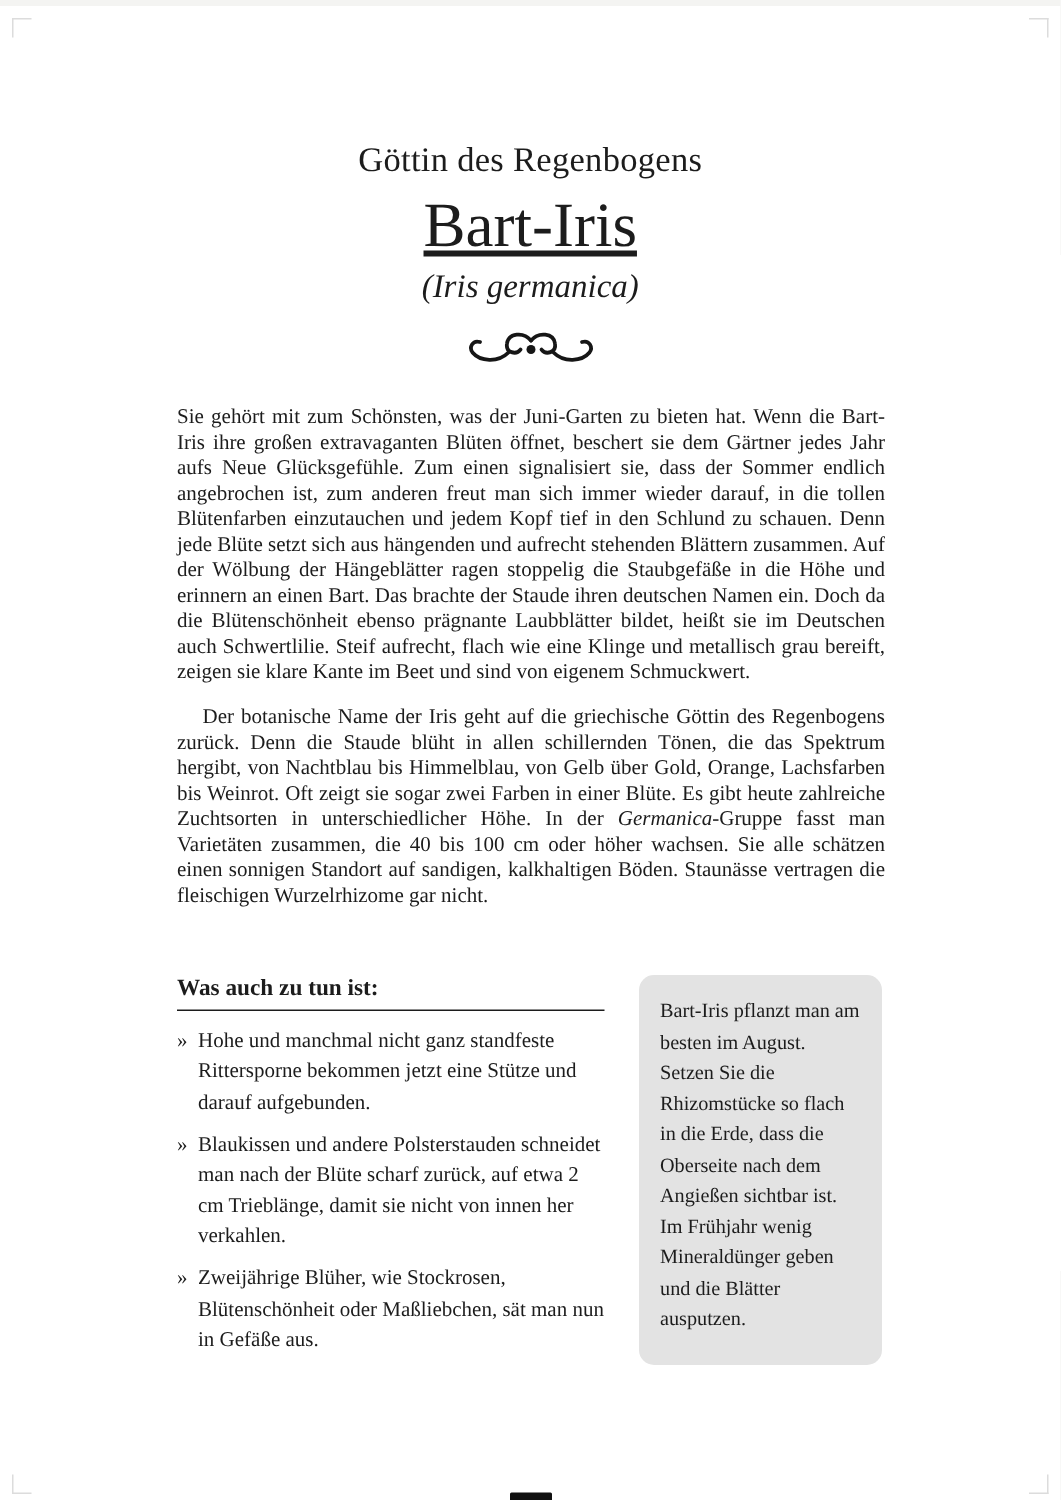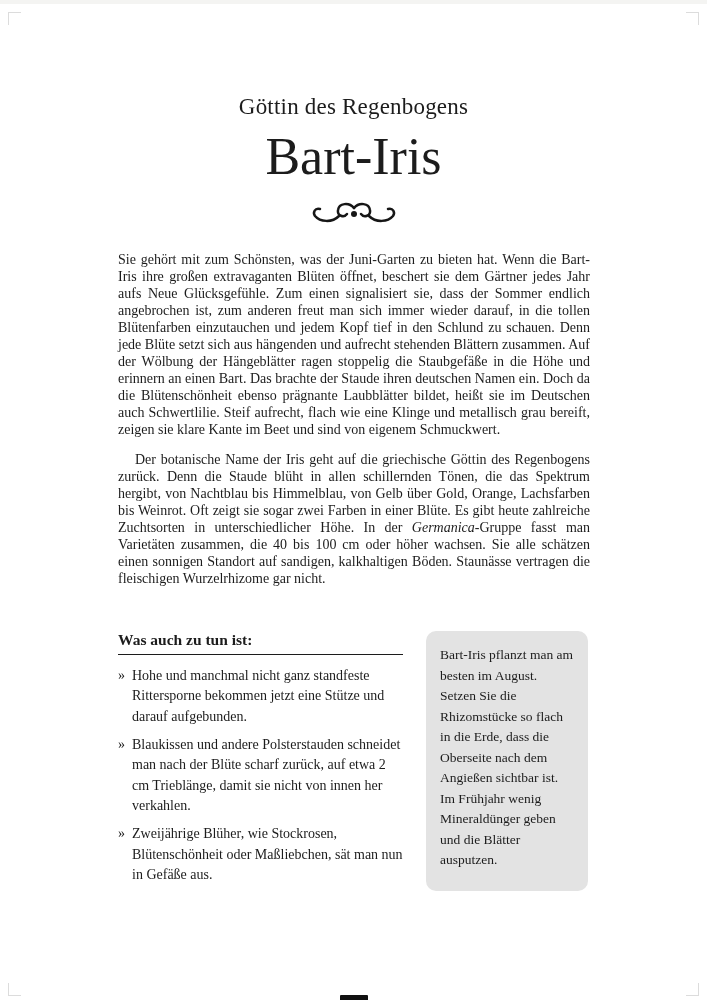--- a/index.html
+++ b/index.html
@@ -15,21 +15,21 @@
   }
   
   .crop { position: absolute; width: 12px; height: 12px; }
   .crop.tl { top: 8px; left: 8px; border-top: 1px solid #dcdcdc; border-left: 1px solid #dcdcdc; }
   .crop.tr { top: 8px; right: 8px; border-top: 1px solid #dcdcdc; border-right: 1px solid #dcdcdc; }
   .crop.bl { bottom: 8px; left: 8px; border-bottom: 1px solid #dcdcdc; border-left: 1px solid #dcdcdc; }
   .crop.br { bottom: 8px; right: 8px; border-bottom: 1px solid #dcdcdc; border-right: 1px solid #dcdcdc; }
 
   .title-block { padding-top: 90px; text-align: center; }
   .kicker { font-size: 23px; letter-spacing: 0.2px; }
-  .main-title { font-size: 52px; line-height: 1.1; margin-top: 8px; }
+  .main-title { font-size: 42px; line-height: 1.1; margin-top: 8px; text-decoration: underline; }
   .subtitle { font-size: 22px; font-style: italic; margin-top: 4px; }
   .ornament { margin-top: 16px; height: 24px; }
 
   .body-col {
     margin: 26px 117px 0 118px; 
     font-size: 14px;
     line-height: 17px;
     text-align: justify;
   }
   .body-col p { margin: 0; }
@@ -80,20 +80,21 @@
 <div class="page">
 
   <div class="crop tl"></div>
   <div class="crop tr"></div>
   <div class="crop bl"></div>
   <div class="crop br"></div>
 
   <div class="title-block">
     <div class="kicker">Göttin des Regenbogens</div>
     <div class="main-title">Bart-Iris</div>
+    <div class="subtitle">(Iris germanica)</div>
     <div class="ornament">
       <svg width="88" height="24" viewBox="0 0 176 48" aria-hidden="true">
         <g fill="none" stroke="#161616" stroke-width="5" stroke-linecap="round">
           <path d="M88 14 C78 2, 58 4, 56 18 C54 30, 68 34, 74 26"></path>
           <path d="M88 14 C98 2, 118 4, 120 18 C122 30, 108 34, 102 26"></path>
           <path d="M58 30 C44 44, 20 42, 10 30 C5 23, 10 13, 20 16"></path>
           <path d="M118 30 C132 44, 156 42, 166 30 C171 23, 166 13, 156 16"></path>
         </g>
         <circle cx="88" cy="26" r="6" fill="#161616"></circle>
       </svg>

